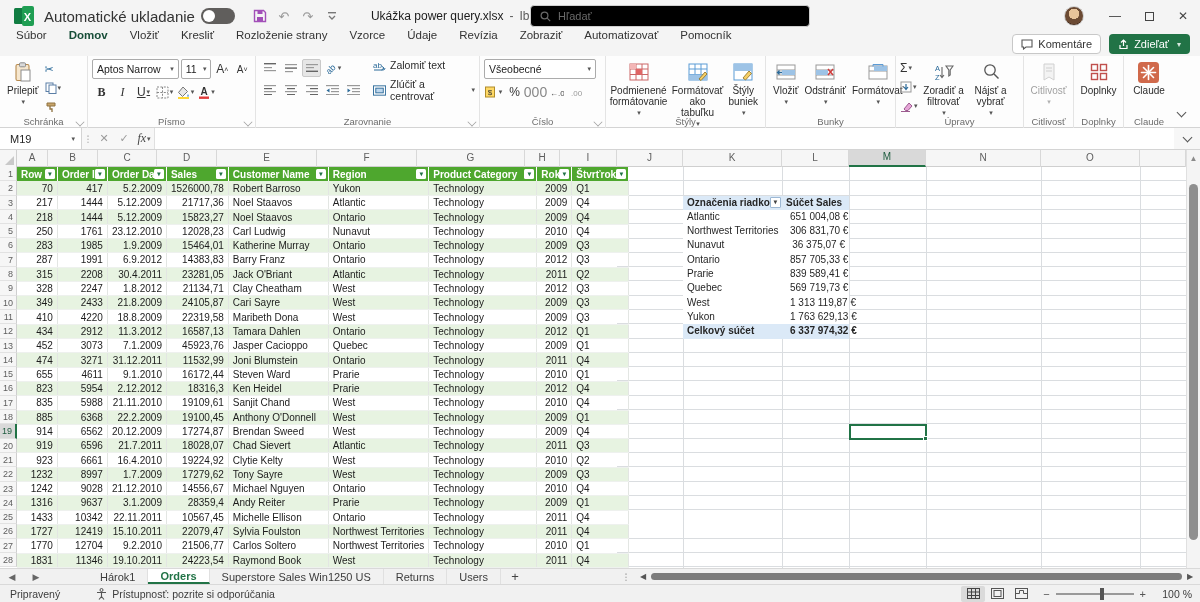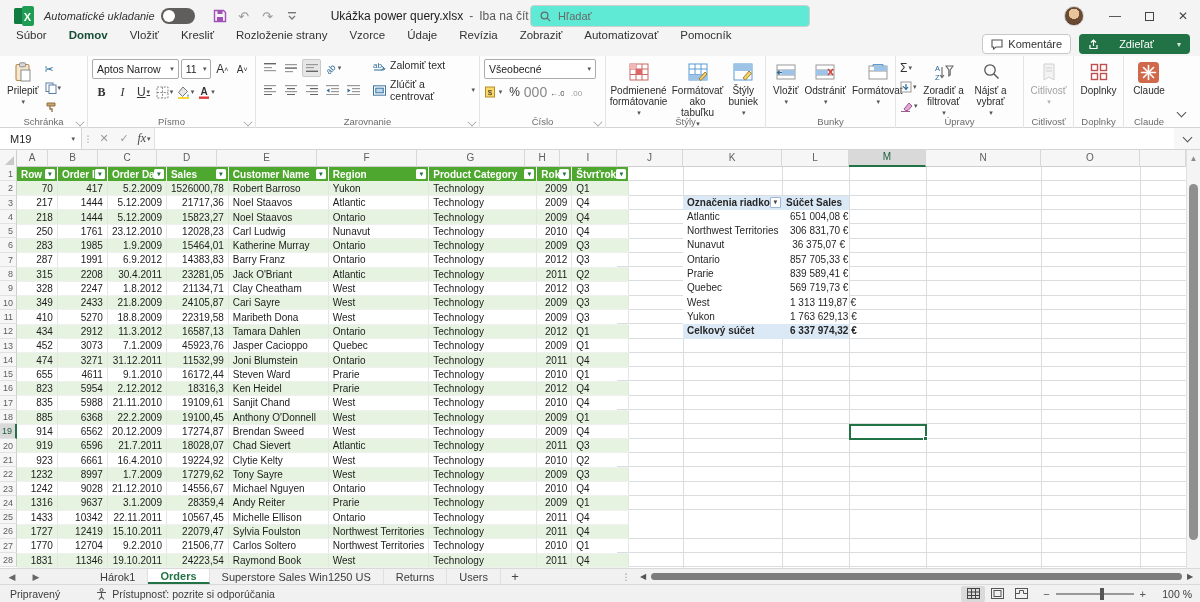--- a/index.html
+++ b/index.html
@@ -8,40 +8,40 @@
     width:1200px; height:602px; overflow:hidden; position:relative;
     font-family:"Liberation Sans", sans-serif; font-size:11px; color:#262626; background:#fff;
   }
   .dim { color:#5a5a5a; }
   .chev { font-size:8px; color:#666; margin-left:3px; }
   svg { display:block; }
 
   
   #titlebar { position:absolute; top:0; left:0; width:1200px; height:32px; background:#f4f4f4; display:flex; align-items:center; }
   .xl-logo { width:20px; height:20px; margin:0 10px 0 14px; }
-  .as-label { font-size:11px; color:#333; margin-right:6px;font-style:italic; }
+  .as-label { font-size:15px; color:#333; margin-right:6px; }
   .toggle { width:34px; height:16px; border-radius:8px; background:#605e5c; position:relative; margin-right:14px; cursor:pointer; }
   .toggle .knob { position:absolute; top:2px; left:2px; width:12px; height:12px; border-radius:50%; background:#fff; }
   .qa-btn { width:22px; height:22px; display:flex; align-items:center; justify-content:center; color:#9a9a9a; font-size:13px; border-radius:3px; margin-right:2px; }
   #doc-title { display:flex; align-items:center; margin-left:26px; font-size:12px; white-space:nowrap; cursor:pointer; }
   #doc-title .t { color:#1b1b1b; }
-  #search { position:absolute; left:530px; top:5px; width:280px; height:22px; background:#5eead4; border:1px solid #cfcfcf; border-radius:4px; display:flex; align-items:center; padding-left:9px; color:#6a6a6a; }
+  #search { position:absolute; left:530px; top:5px; width:280px; height:22px; background:#000000; border:1px solid #cfcfcf; border-radius:4px; display:flex; align-items:center; padding-left:9px; color:#6a6a6a; }
   #search span { margin-left:7px; font-size:11px; }
   #avatar { position:absolute; right:116px; top:6px; width:20px; height:20px; border-radius:50%; background:radial-gradient(circle at 50% 38%, #e8c49a 0 36%, #6b4a33 37% 70%, #4a3020 71%); border:1px solid #d0d0d0; }
   .winbtn { position:absolute; top:0; width:34px; height:32px; display:flex; align-items:center; justify-content:center; color:#444; font-size:12px; }
   #win-min { right:68px; } #win-max { right:34px; } #win-close { right:0; }
   #win-max i { display:block; width:9px; height:9px; border:1px solid #444; }
 
   
   #tabrow { position:absolute; top:32px; left:0; width:1200px; height:24px; background:#f4f4f4; display:flex; align-items:center; }
   .rtab { padding:3px 10px 5px; margin-right:2px; font-size:11.5px; color:#333; cursor:pointer; white-space:nowrap; }
   .rtab.active { font-weight:bold; color:#174e38; border-bottom:2.5px solid #217346; padding-bottom:20px; }
   #tabrow .spacer { flex:1; }
   #comments-btn { display:flex; align-items:center; gap:5px; border:1px solid #c8c8c8; background:#fff; border-radius:4px; height:20px; padding:0 8px; font-size:11px; color:#333; margin-right:8px; cursor:pointer; }
-  #share-btn { display:flex; align-items:center; gap:20px; background:#217346; color:#fff; border-radius:4px; height:20px; padding:0 9px; font-size:11px; margin-right:10px; cursor:pointer;justify-content:space-between; }
+  #share-btn { display:flex; align-items:center; gap:5px; background:#217346; color:#fff; border-radius:4px; height:20px; padding:0 9px; font-size:11px; margin-right:10px; cursor:pointer;justify-content:space-between; }
   #share-btn .chev { color:#d7e8de; }
 
   
   #ribbon { position:absolute; top:56px; left:0; width:1200px; height:72px; background:#fdfdfd; border-bottom:1px solid #d4d4d4; display:flex; }
   .rgroup { position:relative; height:72px; border-right:1px solid #e4e4e4; padding:3px 4px 16px; display:flex; align-items:flex-start; }
   .rg-label { position:absolute; bottom:1px; left:0; right:0; text-align:center; font-size:9.5px; color:#6c6c6c; }
   .launcher { position:absolute; bottom:2px; right:3px; width:8px; height:8px; border-left:1px solid #8a8a8a; border-bottom:1px solid #8a8a8a; transform:rotate(-45deg) scale(.8); opacity:.8; }
   .bigbtn { display:flex; flex-direction:column; align-items:center; justify-content:flex-start; font-size:10px; line-height:11px; text-align:center; color:#2c2c2c; padding:2px 3px; border-radius:3px; cursor:pointer; }
   .bigbtn .bi { height:22px; display:flex; align-items:center; justify-content:center; margin-bottom:2px; }
   .col2 { display:flex; flex-direction:column; gap:3px; }
@@ -814,21 +814,21 @@
             <td class="r">21.8.2009</td>
             <td class="r">24105,87</td>
             <td>Cari Sayre</td>
             <td>West</td>
             <td>Technology</td>
             <td class="r">2009</td>
             <td>Q3</td>
           </tr>
           <tr>
             <td class="r">410</td>
-            <td class="r">5270</td>
+            <td class="r">4220</td>
             <td class="r">18.8.2009</td>
             <td class="r">22319,58</td>
             <td>Maribeth Dona</td>
             <td>West</td>
             <td>Technology</td>
             <td class="r">2009</td>
             <td>Q3</td>
           </tr>
           <tr class="band">
             <td class="r">434</td>

